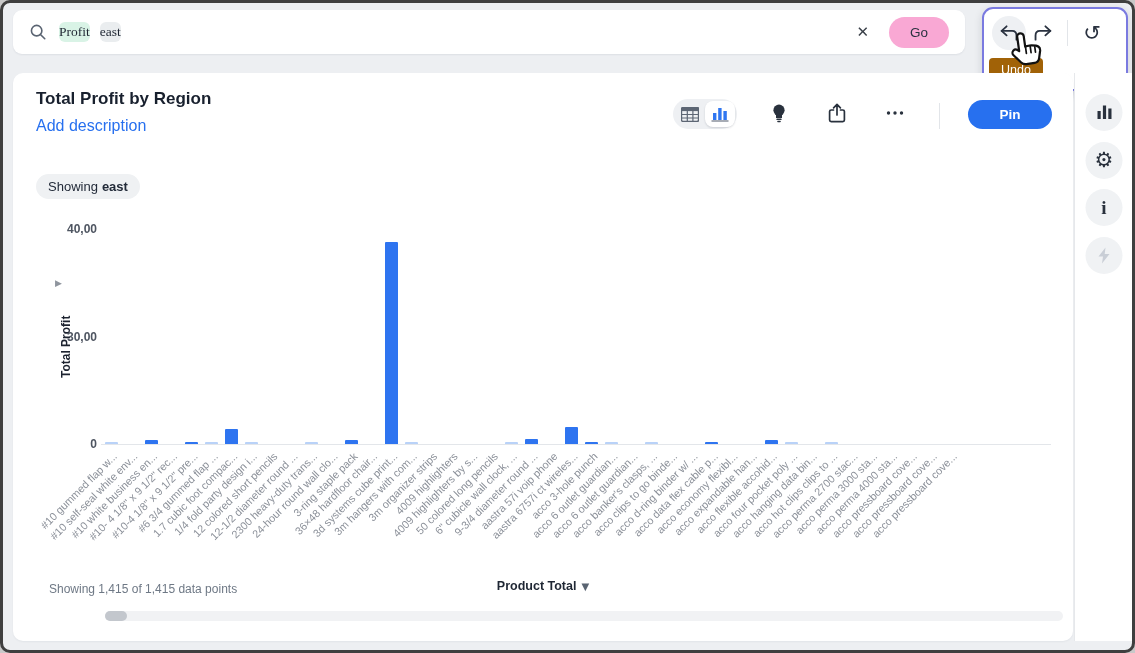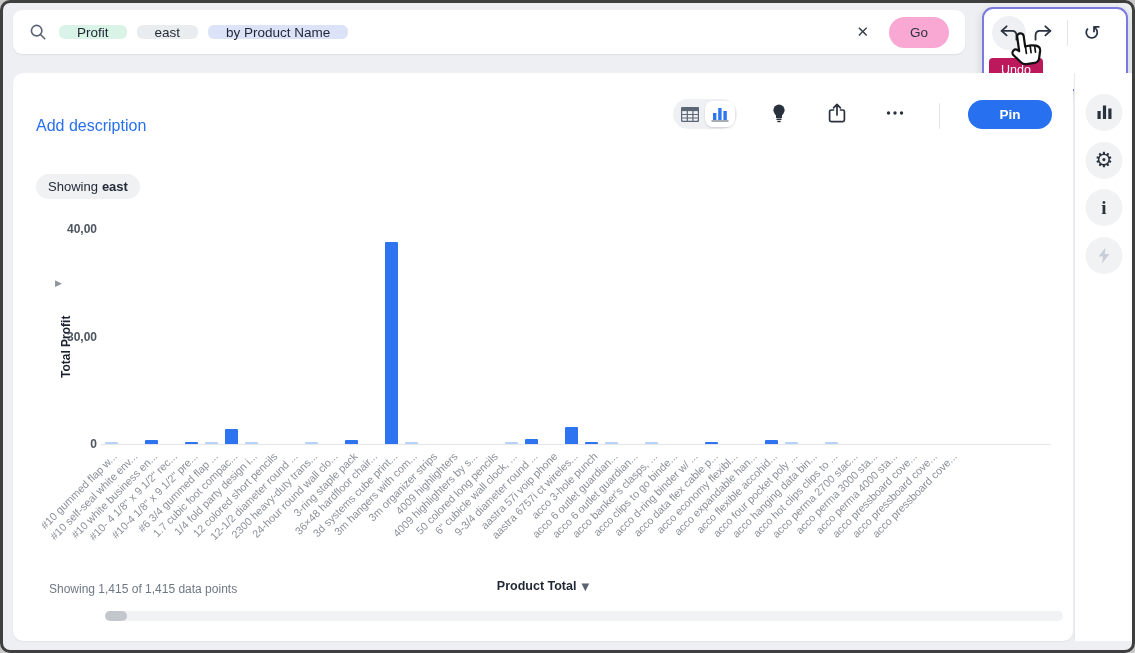--- a/index.html
+++ b/index.html
@@ -5,36 +5,36 @@
   html,body{margin:0;padding:0;background:#c9c9c9;}
   .frame{position:relative;width:1135px;height:653px;box-sizing:border-box;
     background:#edeff2;border:3px solid #3f3f3f;border-radius:10px;overflow:hidden;
     font-family:"Liberation Sans", sans-serif;}
   
   .searchbar{position:absolute;left:10px;top:7px;width:952px;height:44px;background:#fff;
     border-radius:9px;display:flex;align-items:center;padding:0 16px;box-sizing:border-box;
     box-shadow:0 1px 2px rgba(20,30,50,.07);}
   .search-icon{width:18px;height:18px;flex:0 0 auto;margin-right:12px;}
   .tokens{display:flex;align-items:center;gap:10px;}
-  .token{height:14px;display:flex;align-items:center;padding:0 18px;border-radius:6px;
-    font-size:13.5px;color:#1f2633;white-space:nowrap;cursor:default;}
+  .token{height:20px;display:flex;align-items:center;padding:0 0;border-radius:6px;
+    font-size:13.5px;color:#1f2633;white-space:nowrap;cursor:default;font-family:Liberation Serif, serif;}
   .clear-x{margin-left:auto;font-size:15px;color:#3a4049;padding:4px;cursor:pointer;
     font-family:"DejaVu Sans",sans-serif;}
   .go-btn{margin-left:16px;background:#f9a8d4;border:none;border-radius:16px;height:31px;
     padding:0 21px;font-size:13.5px;color:#2a3240;cursor:pointer;font-family:inherit;}
   
   .history{position:absolute;left:979px;top:4px;width:146px;height:84px;background:#fff;
     border:2px solid #7a7ae0;border-radius:11px;box-sizing:border-box;
     box-shadow:0 3px 8px rgba(20,30,50,.15);}
   .hist-row{display:flex;align-items:center;padding:7px 8px 0 8px;}
   .hist-btn{width:34px;height:34px;border-radius:50%;display:flex;align-items:center;
     justify-content:center;cursor:pointer;}
   .hist-btn.hover{background:#eef0f3;}
   .hist-div{width:1px;height:26px;background:#e2e5e9;margin:0 7px;}
-  .tooltip{position:absolute;left:5px;top:49px;background:#be185d;color:#fff;font-size:12.5px;
+  .tooltip{position:absolute;left:5px;top:49px;background:#a16207;color:#fff;font-size:12.5px;
     padding:5px 12px;border-radius:4px;white-space:nowrap;}
   .cursor{position:absolute;left:1005px;top:26px;width:42px;height:48px;z-index:50;pointer-events:none;}
   
   .card{position:absolute;left:10px;top:70px;width:1060px;height:568px;background:#fff;
     border-radius:10px;box-shadow:0 1px 2px rgba(20,30,50,.05);overflow:hidden;}
   .title{position:absolute;left:23px;top:16px;font-size:17px;font-weight:700;color:#18202e;}
   .add-desc{position:absolute;left:23px;top:44px;font-size:16px;color:#2770ef;cursor:pointer;}
   .chart-toolbar{position:absolute;right:21px;top:24px;display:flex;align-items:flex-end;gap:26px;}
   .seg{background:#eef0f3;border-radius:17px;height:30px;display:flex;align-items:center;padding:2px;box-sizing:border-box;}
   .seg-btn{width:30px;height:26px;border-radius:8px;display:flex;align-items:center;justify-content:center;cursor:pointer;}
@@ -78,21 +78,20 @@
 <div class="frame">
 
   <div class="searchbar">
     <svg class="search-icon" viewBox="0 0 20 20">
       <circle cx="8.5" cy="8.5" r="5.8" fill="none" stroke="#5a6472" stroke-width="1.8"></circle>
       <line x1="13" y1="13" x2="17.5" y2="17.5" stroke="#5a6472" stroke-width="1.8" stroke-linecap="round"></line>
     </svg>
     <div class="tokens" id="tokens">
         <div class="token" style="background: rgb(217, 243, 230);">Profit</div>
         <div class="token" style="background: rgb(234, 237, 239);">east</div>
-        <div class="token" style="background: rgb(220, 227, 249);">by Product Name</div>
       </div>
     <span class="clear-x glyph">✕</span>
     <button class="go-btn">Go</button>
   </div>
 
   <div class="history">
     <div class="hist-row">
       <div class="hist-btn hover">
         <svg width="22" height="22" viewBox="0 0 23 23">
           <path d="M9 4.5 L3.8 9.2 L9 14" fill="none" stroke="#2a3240" stroke-width="1.9" stroke-linecap="round" stroke-linejoin="round"></path>
@@ -112,20 +111,21 @@
     </div>
     <div class="tooltip">Undo</div>
   </div>
 
   <svg class="cursor" viewBox="0 0 32 36" style="transform:rotate(-8deg);">
     <path d="M11.3 2.2c1.4 0 2.5 1.1 2.5 2.5v8.1l1.5-.3c.6-.1 1.2-.2 1.8-.1 3.1.3 5.8 1 6.8 1.9.9.8 1 1.9.7 3.3l-1.5 5.4c-.5 1.9-2 3.1-3.9 3.1h-6.3c-1.5 0-2.9-.7-3.8-1.8l-5-6.2c-.9-1.1-.7-2.7.4-3.6.9-.7 2.2-.7 3.1 0l1.2 1V4.7c0-1.4 1.1-2.5 2.5-2.5z" fill="#ffffff" stroke="#111" stroke-width="1.7" stroke-linejoin="round"></path>
     <path d="M14 13v5 M17.6 13.4v4.6 M21 14v4" fill="none" stroke="#111" stroke-width="1.3" stroke-linecap="round"></path>
   </svg>
 
   <div class="card">
+    <div class="title">Total Profit by Region</div>
     <div class="add-desc">Add description</div>
 
     <div class="chart-toolbar">
       <div class="seg">
         <div class="seg-btn">
           <svg width="18" height="15" viewBox="0 0 18 15">
             <rect x="0.5" y="0.5" width="17" height="14" rx="1.5" fill="none" stroke="#5d6674" stroke-width="1.4"></rect>
             <rect x="0.5" y="0.5" width="17" height="3.6" fill="#5d6674"></rect>
             <path d="M0.5 7.5 H17.5 M0.5 11 H17.5 M6.3 4 V14.5 M11.9 4 V14.5" stroke="#5d6674" stroke-width="1.2"></path>
           </svg>

